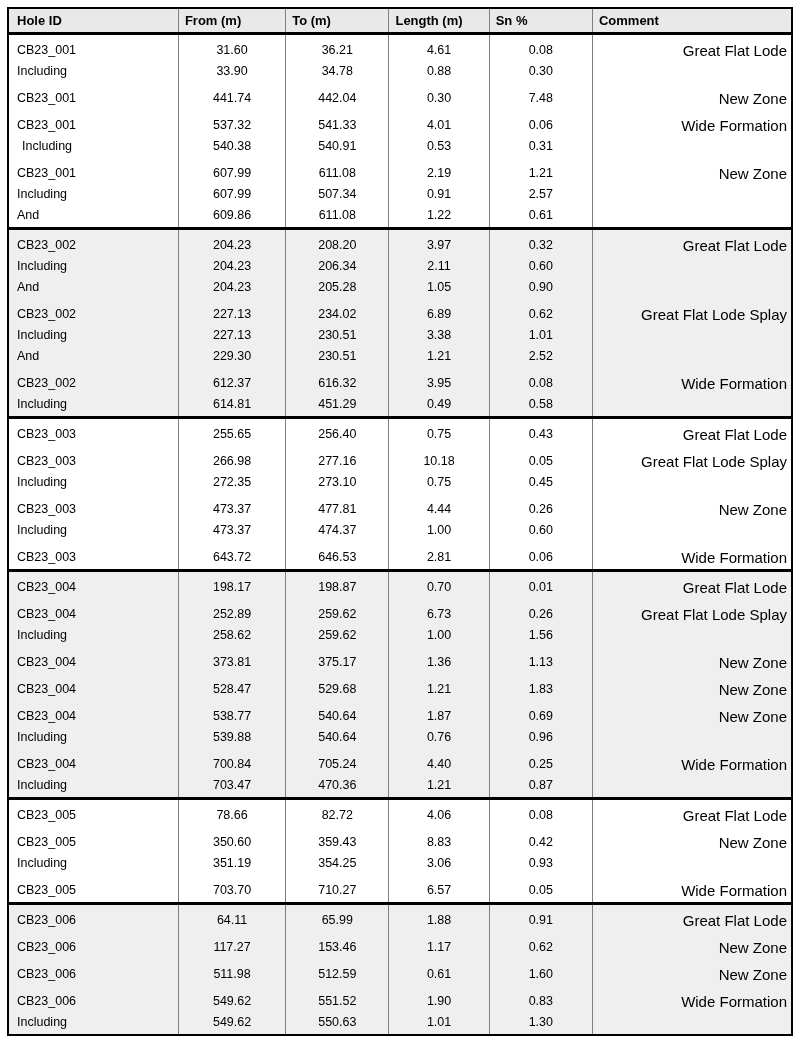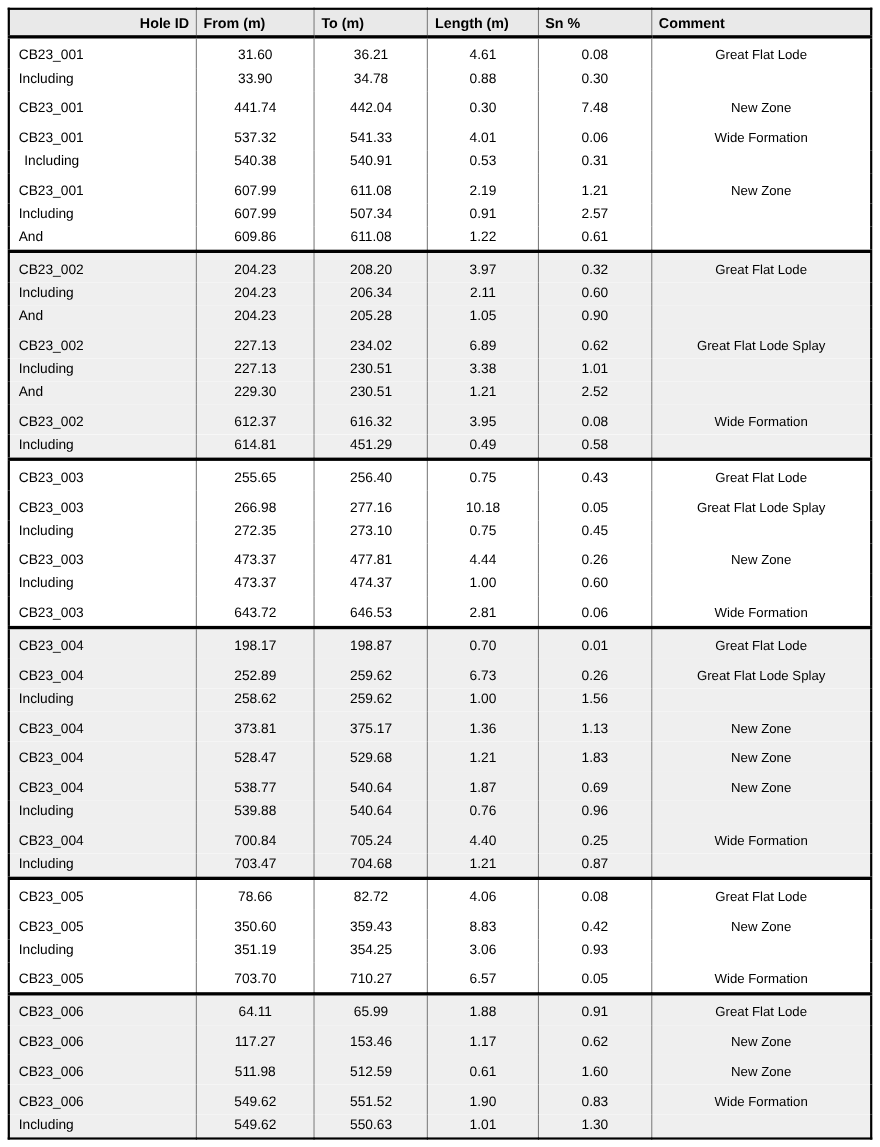--- a/index.html
+++ b/index.html
@@ -28,40 +28,40 @@
     background:var(--header-bg);
     border-bottom:3px solid var(--thick);
     border-left:1px solid var(--grid);
     border-right:1px solid var(--grid);
     font-size:13px;
     font-weight:bold;
     padding:3px 6px;
     text-align:left;
     line-height:17px;
   }
-  thead th.hole{ text-align:right; padding-left:8px; }
+  thead th.hole{ text-align:left; padding-left:8px; }
   tbody{ border-top:3px solid var(--thick); }
   tbody.shaded td{ background:var(--shade); }
   td{
     border-left:1px solid var(--grid);
     border-right:1px solid var(--grid);
     font-size:12.5px;
     line-height:19px;
     padding:0 4px 2px 4px;
     vertical-align:bottom;
     overflow:hidden;
     white-space:nowrap;
   }
   tr.main > td{ padding-top:6px; }
   tr.sub  > td{ padding-top:0; }
   tr.sub{ }
   td.hole{ text-align:left; padding-left:8px; }
   tr.main td.hole{ font-weight:normal; }
   td.num{ text-align:center; }
-  td.comment{ text-align:center; font-size:12px; }
+  td.comment{ text-align:right; font-size:15px; }
   td.hole.indent-cell{ padding-left:13px; }
 </style>
 </head>
 <body>
 
 <table id="results-table">
   <colgroup>
     <col style="width:170px">
     <col style="width:107px">
     <col style="width:103px">
@@ -322,21 +322,21 @@
     <td class="hole">CB23_004</td>
     <td class="num">700.84</td>
     <td class="num">705.24</td>
     <td class="num">4.40</td>
     <td class="num">0.25</td>
     <td class="comment">Wide Formation</td>
   </tr>
       <tr class="sub">
     <td class="hole">Including</td>
     <td class="num">703.47</td>
-    <td class="num">704.68</td>
+    <td class="num">470.36</td>
     <td class="num">1.21</td>
     <td class="num">0.87</td>
     <td class="comment"></td>
   </tr>
     </tbody>
     <tbody>
       <tr class="main">
     <td class="hole">CB23_005</td>
     <td class="num">78.66</td>
     <td class="num">82.72</td>

